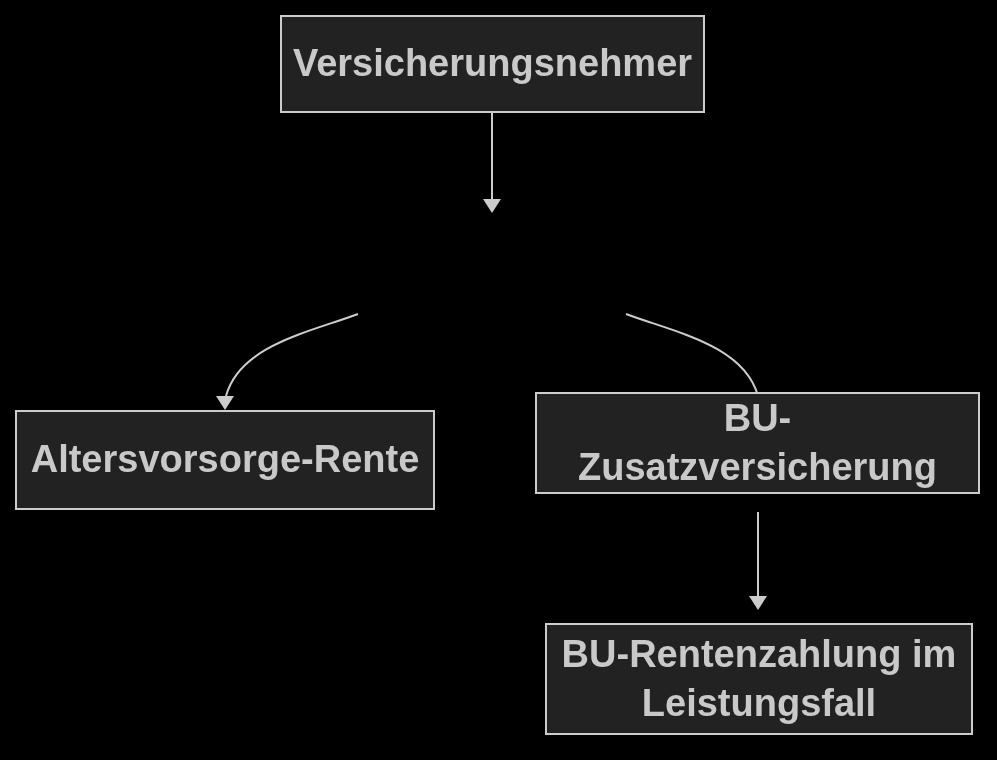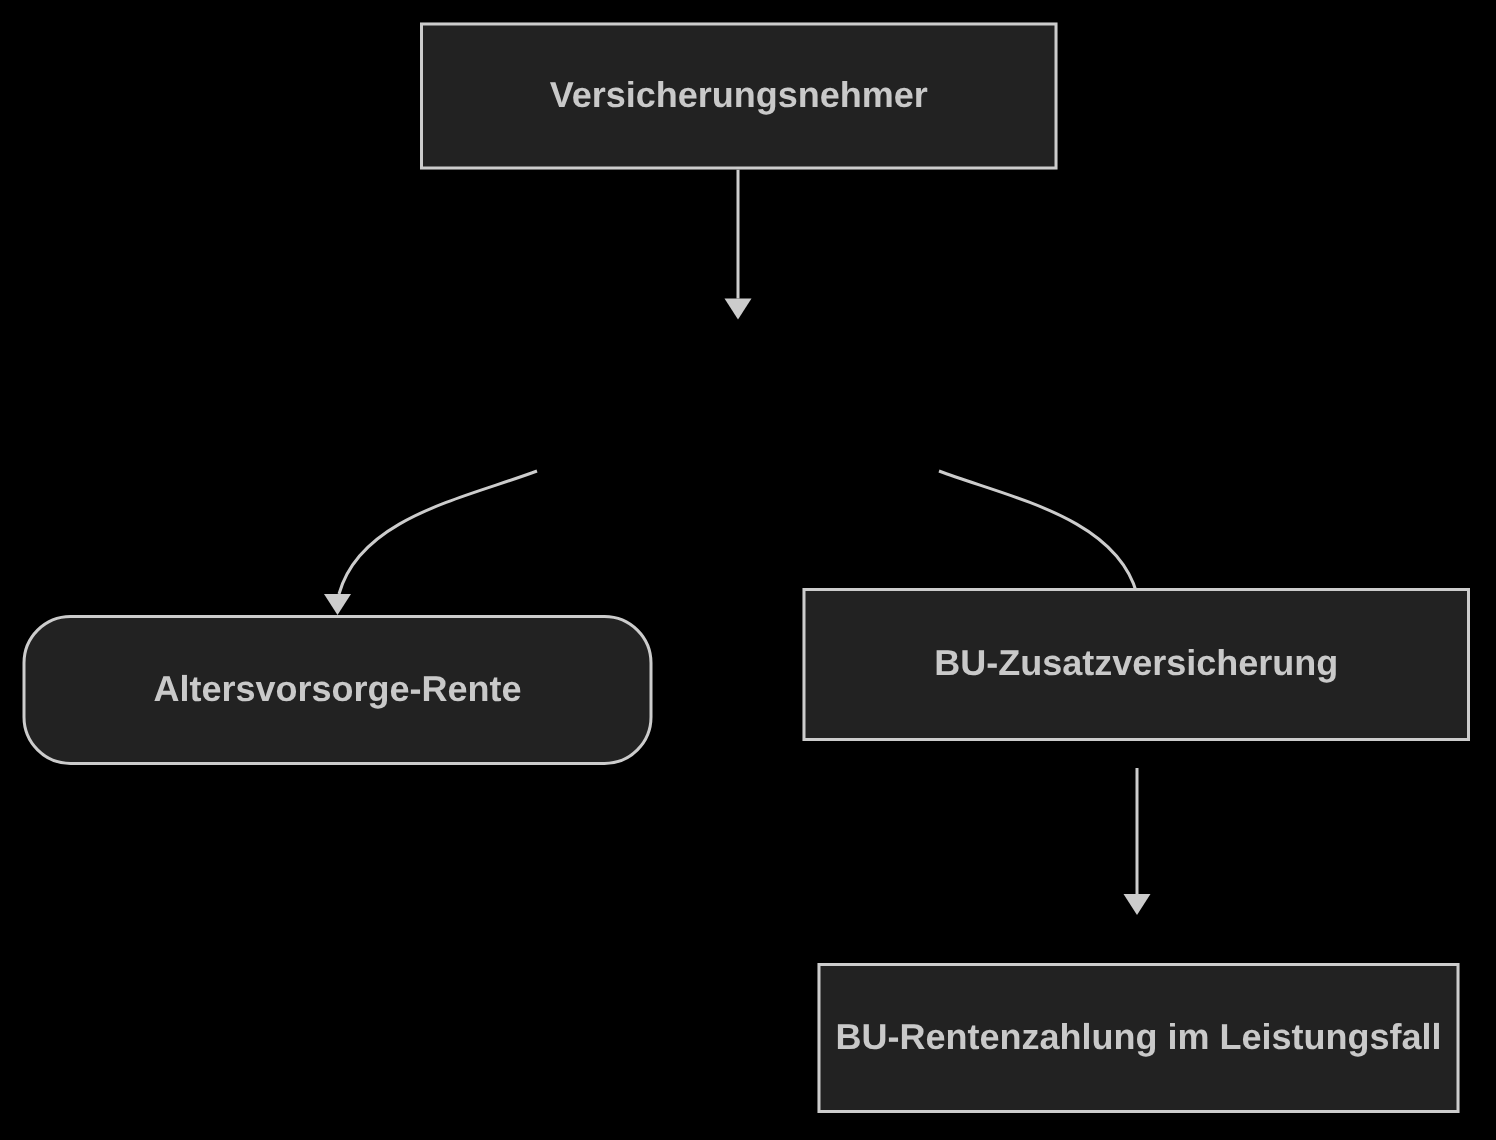--- a/index.html
+++ b/index.html
@@ -30,34 +30,34 @@
   .arrowhead {
     fill: #cccccc;
     stroke: none;
   }
   .node {
     position: absolute;
     box-sizing: border-box;
     background: #222222;
     border: 2px solid #cccccc;
     color: #c9c9c9;
-    font-size: 24px;
+    font-size: 38px;
     font-weight: 700;
     line-height: 1.3;
     display: flex;
     align-items: center;
     justify-content: center;
     text-align: center;
     padding: 0 10px;
   }
   #node-versicherungsnehmer { left: 280px; top: 15px;  width: 425px; height: 98px;  }
   #node-basisrentenvertrag  { left: 297px; top: 214px; width: 390px; height: 99px;  }
-  #node-altersvorsorge      { left: 15px;  top: 410px; width: 420px; height: 100px; border-radius: 32px; }
+  #node-altersvorsorge      { left: 15px;  top: 410px; width: 420px; height: 100px; }
   #node-bu-zusatz           { left: 535px; top: 392px; width: 445px; height: 102px; }
-  #node-bu-rente            { left: 545px; top: 642px; width: 428px; height: 100px; }
+  #node-bu-rente            { left: 545px; top: 623px; width: 428px; height: 112px; }
 </style>
 </head>
 <body>
 
 <div id="canvas">
 
   <svg id="edges-layer" viewBox="0 0 997 760" xmlns="http://www.w3.org/2000/svg">
 
     <g>
       <path class="edge-path" d="M 492 113 L 492 199"></path>

